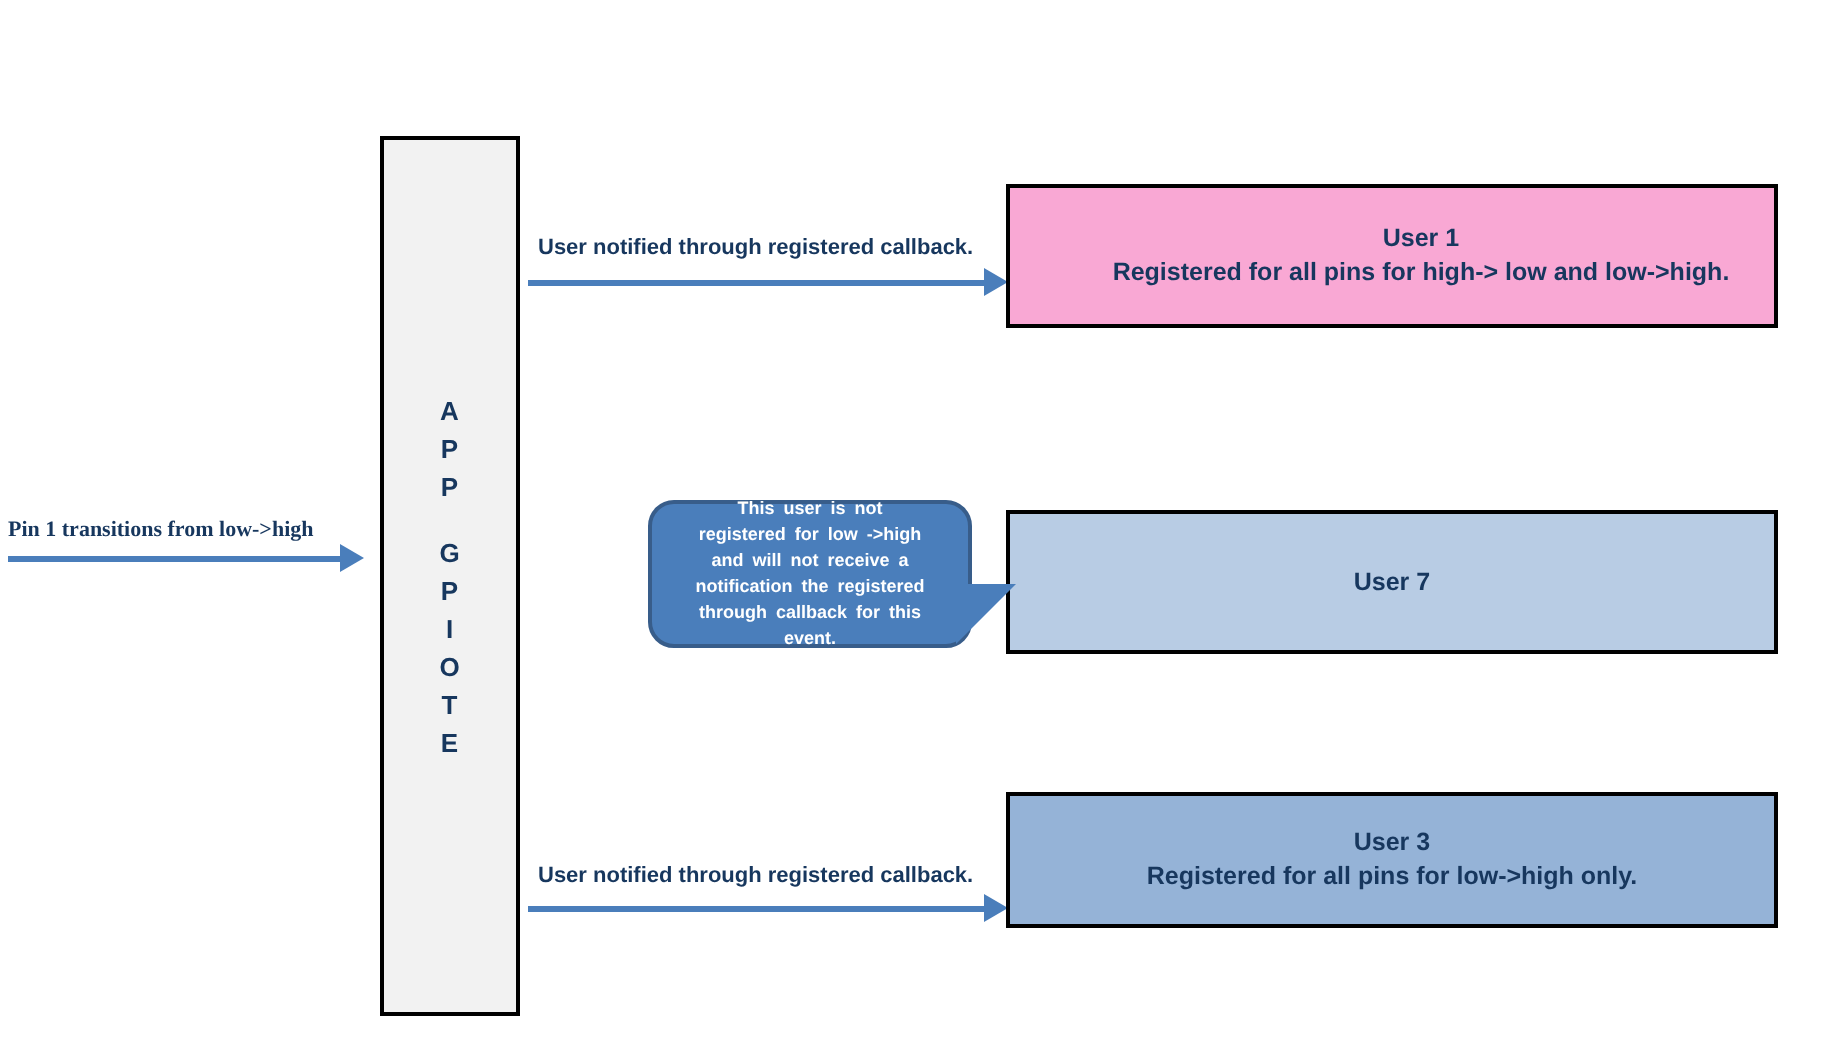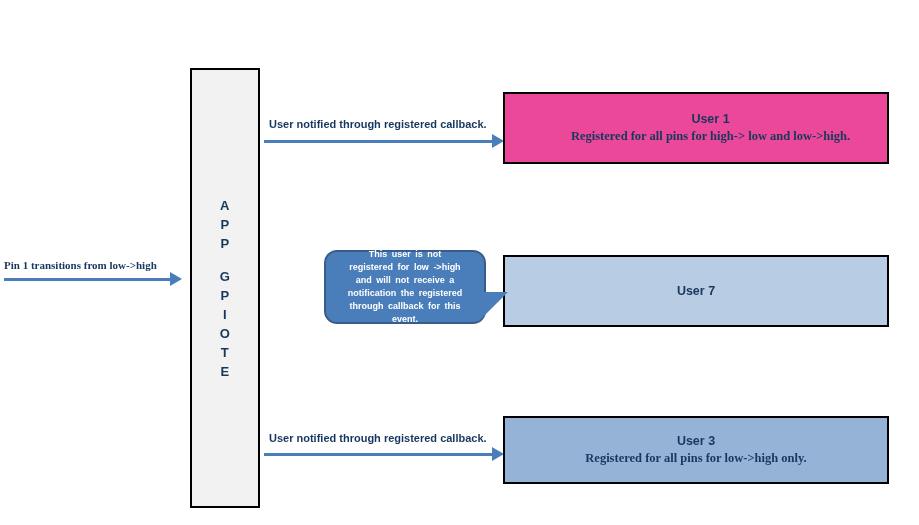--- a/index.html
+++ b/index.html
@@ -65,40 +65,39 @@
     color: #17375E;
     font-weight: bold;
   }
   .user-box .u-title {
     font-size: 12.5px;
     line-height: 17px;
   }
   .user-box .u-desc {
     font-size: 12.5px;
     line-height: 17px;
-    font-family: Liberation Serif, serif;
   }
   #user1-box {
     left: 503px;
     top: 92px;
     width: 386px;
     height: 72px;
-    background: #ec4899;
+    background: #f9a8d4;
     padding-left: 29px;
   }
   #user2-box {
     left: 503px;
     top: 255px;
     width: 386px;
     height: 72px;
     background: #B8CCE4;
   }
   #user3-box {
     left: 503px;
-    top: 416px;
+    top: 396px;
     width: 386px;
     height: 68px;
     background: #95B3D7;
   }
 
   
   .arrow-line {
     position: absolute;
     height: 3px;
     background: #4A7EBB;

